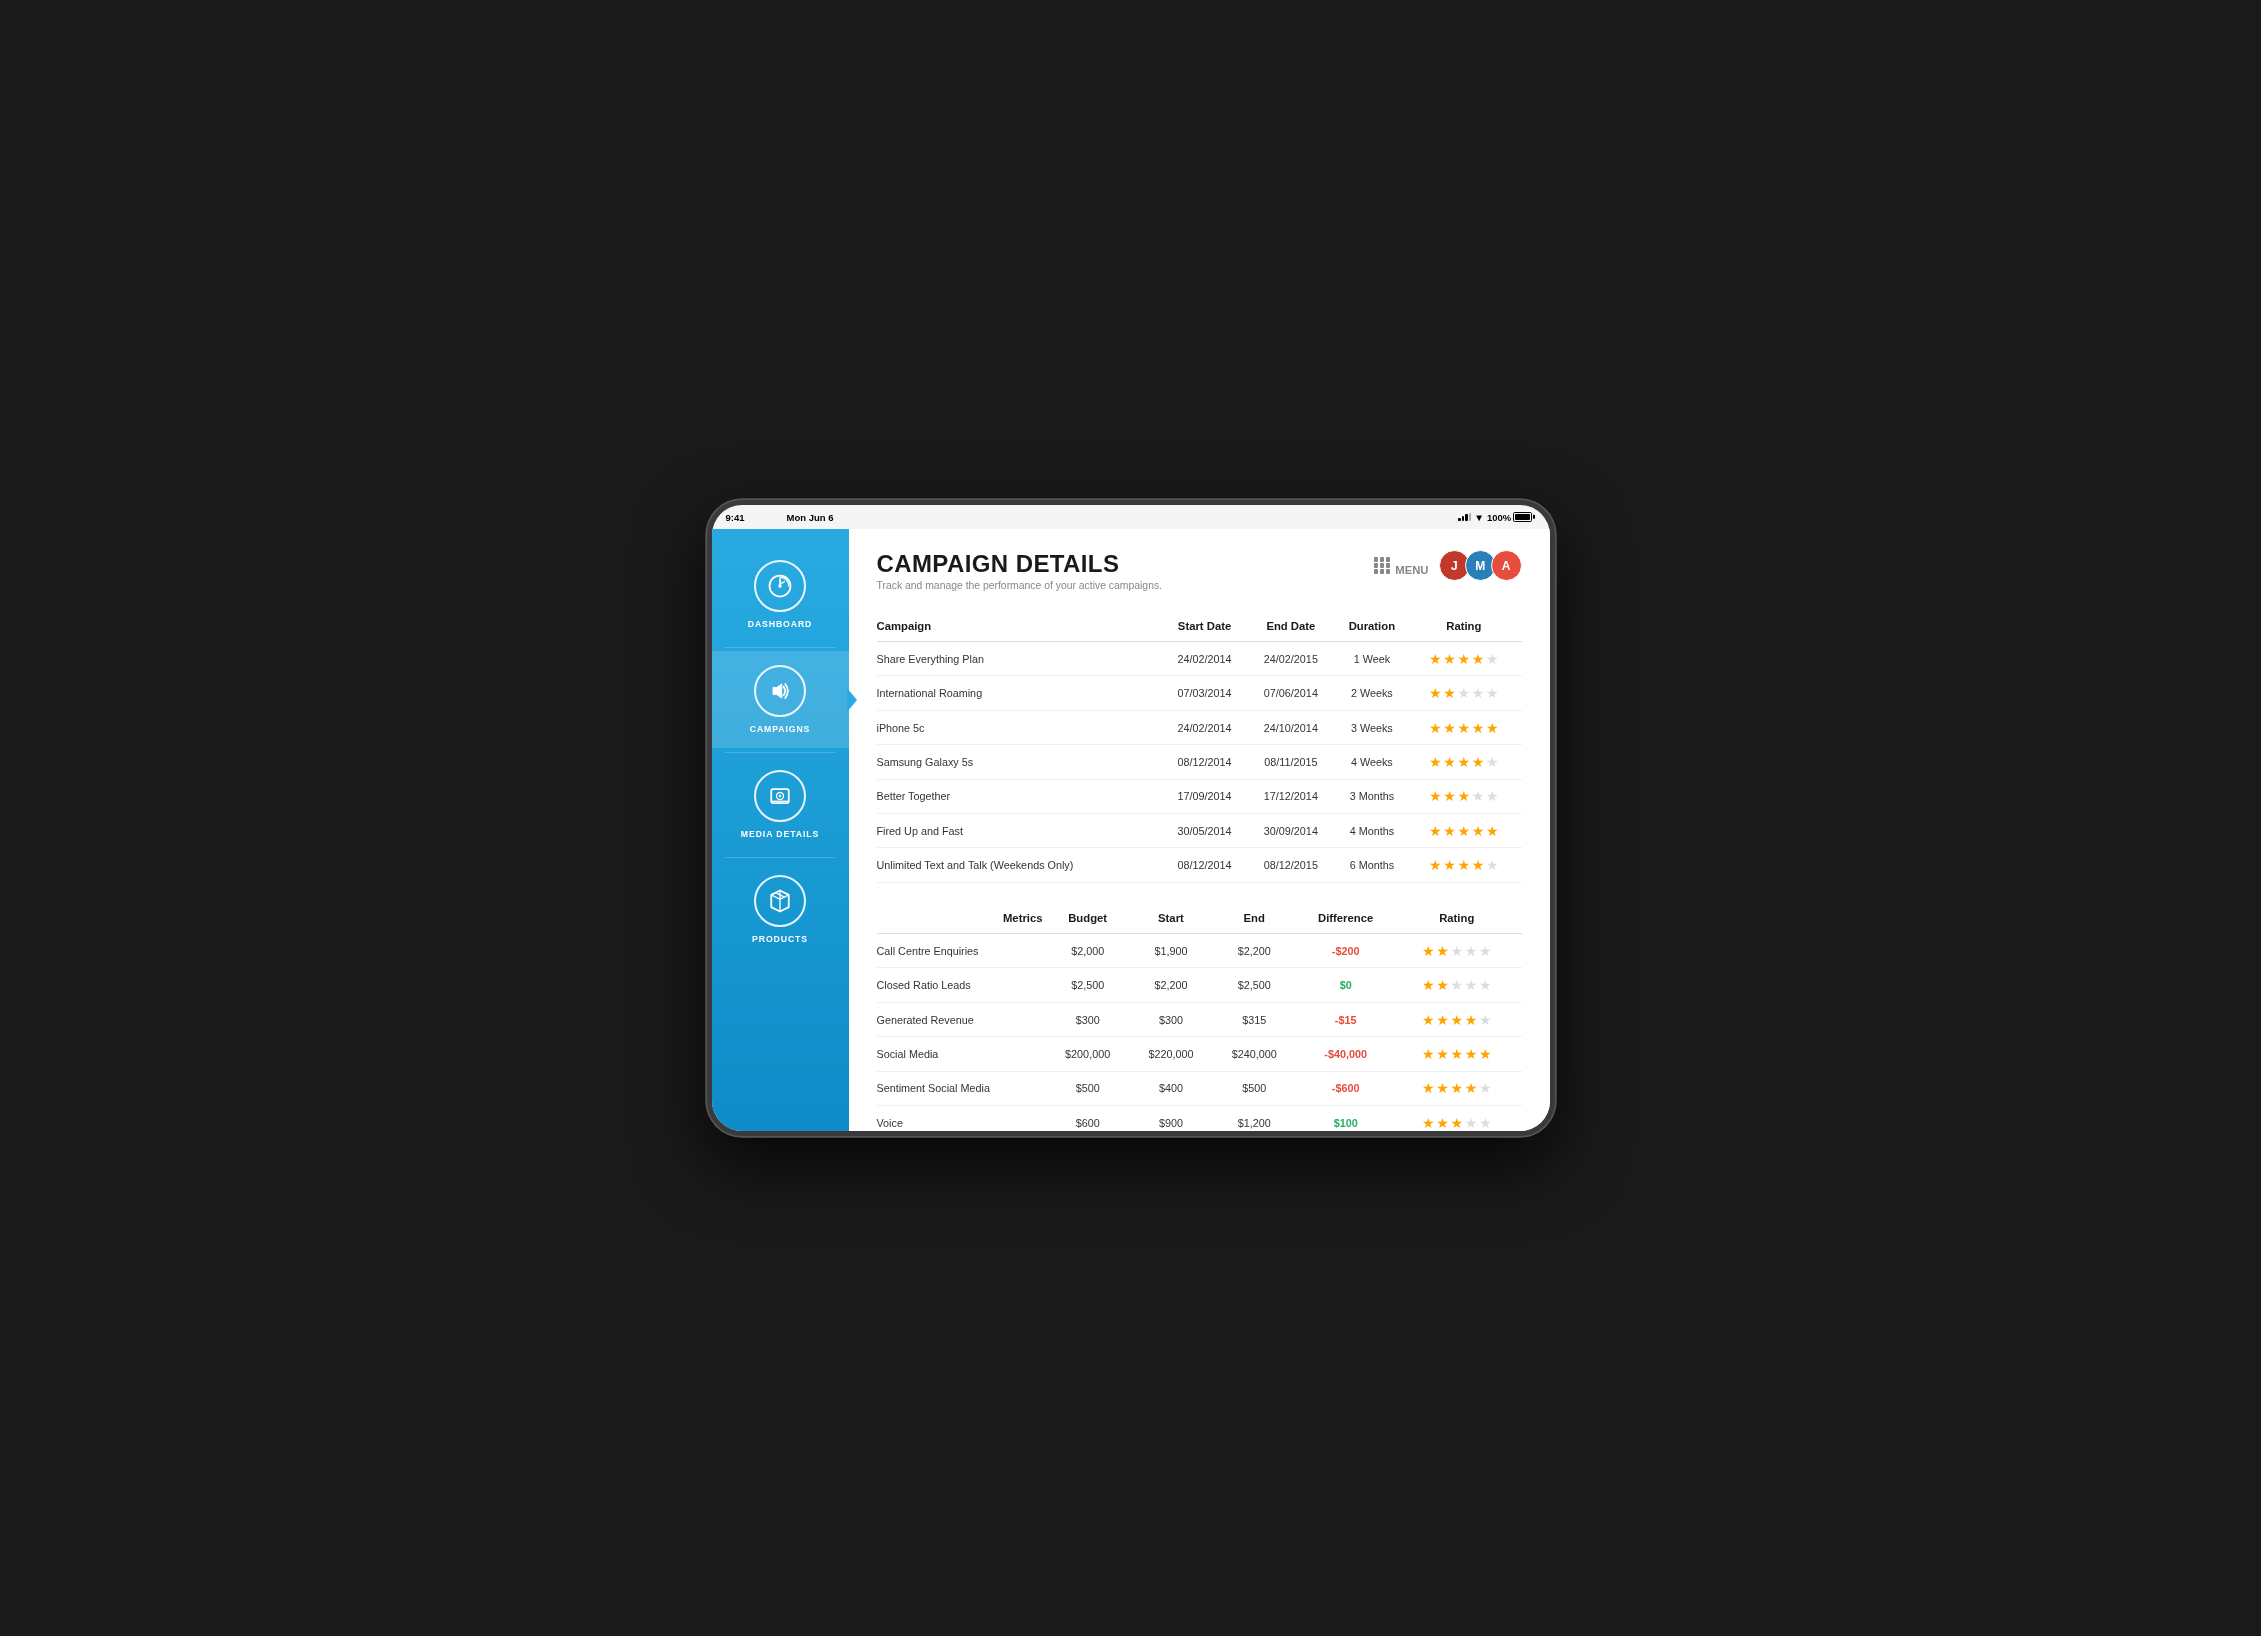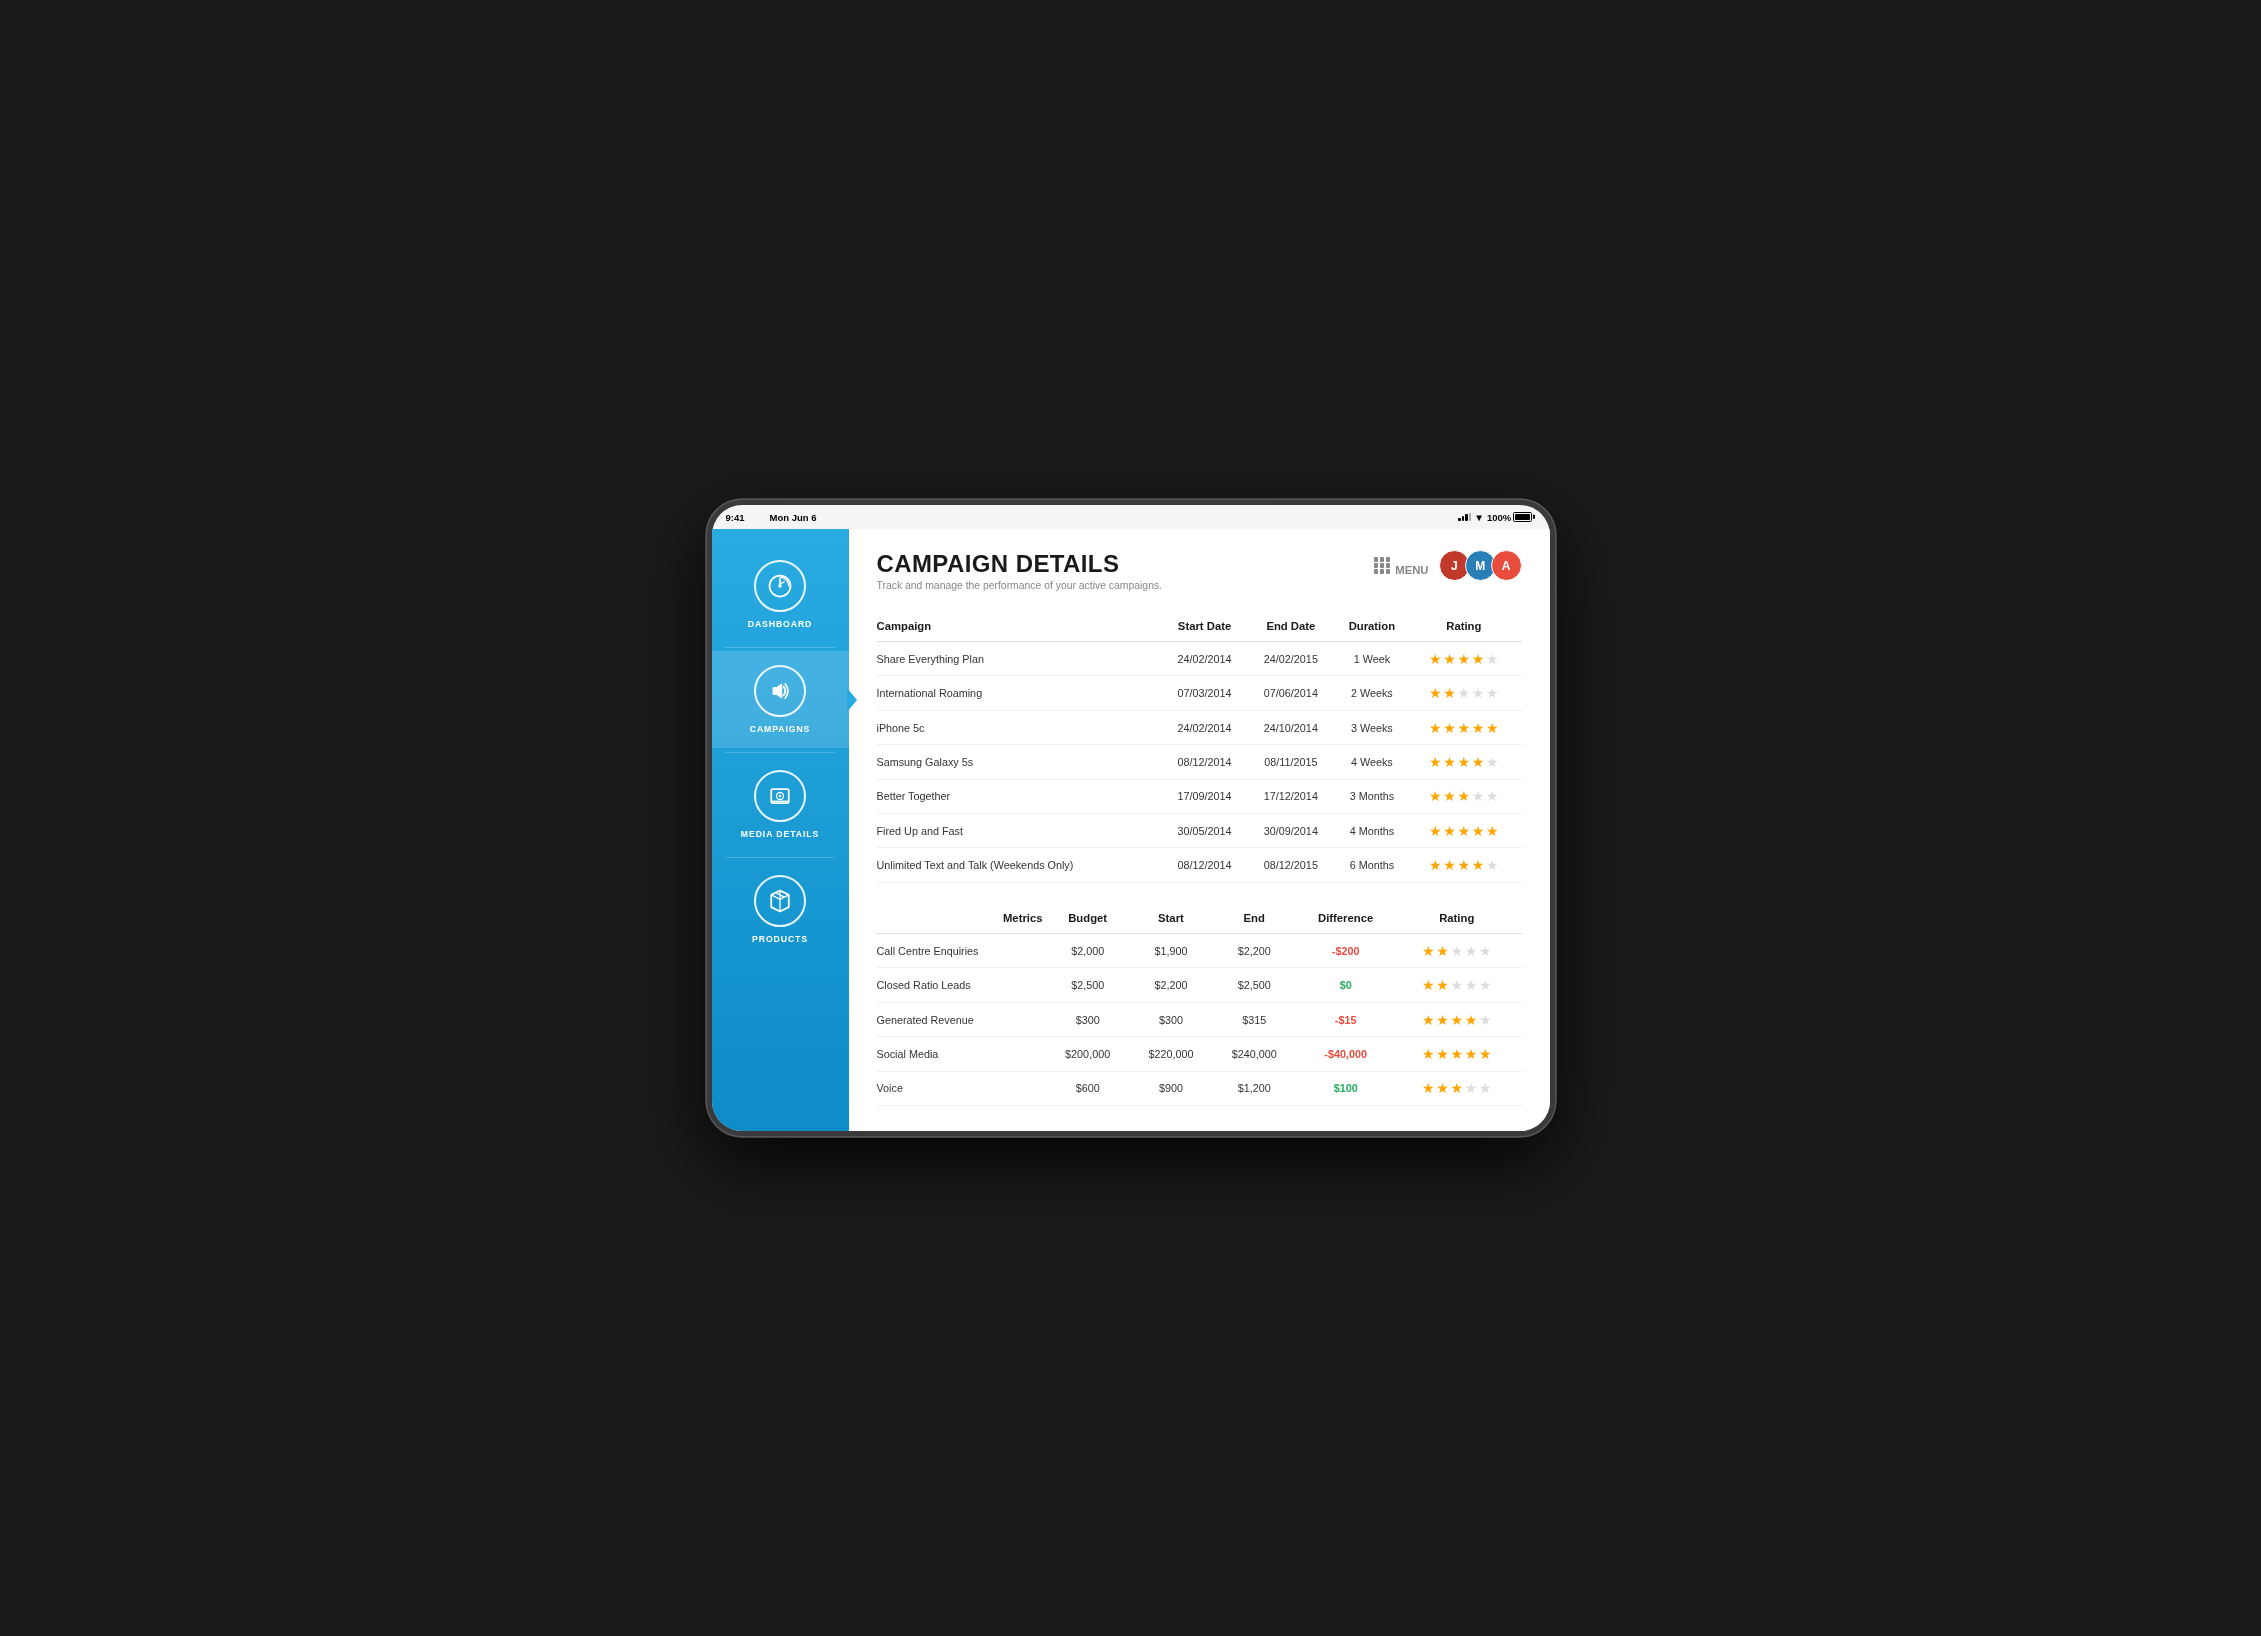--- a/index.html
+++ b/index.html
@@ -32,21 +32,21 @@
       height: 24px;
       display: flex;
       align-items: center;
       justify-content: space-between;
       padding: 0 17.3px 0 14px;
       font-size: 9.5px;
       font-weight: 600;
       color: #000;
       flex-shrink: 0;
     }
-    .status-left { display: flex; align-items: center; gap: 4px; }
+    .status-left { display: flex; align-items: center; gap: 21px; }
     .status-right { display: flex; align-items: center; gap: 5.2px; }
     .signal-bars { display: flex; align-items: flex-end; gap: 0.9px; }
     .bar { background: #000; width: 2.6px; border-radius: 0.9px; }
     .bar1 { height: 3.5px; }
     .bar2 { height: 5.2px; }
     .bar3 { height: 7px; }
     .bar4 { height: 8.7px; opacity: 0.3; }
     .wifi-icon { font-size: 10.4px; }
     .battery { display: flex; align-items: center; gap: 2px; font-size: 9.5px; font-weight: 600; }
     .battery-icon {
@@ -581,20 +581,36 @@
                 <div class="stars">
                   <span class="star ">★</span>
                   <span class="star ">★</span>
                   <span class="star ">★</span>
                   <span class="star ">★</span>
                   <span class="star ">★</span>
                 </div>
               </td>
   </tr>
             <tr>
+    <td>Sentiment Social Media</td>
+    <td>$500</td>
+    <td>$400</td>
+    <td>$500</td>
+    <td class="diff-negative">-$600</td>
+    <td>
+                <div class="stars">
+                  <span class="star ">★</span>
+                  <span class="star ">★</span>
+                  <span class="star ">★</span>
+                  <span class="star ">★</span>
+                  <span class="star empty">★</span>
+                </div>
+              </td>
+  </tr>
+            <tr>
     <td>Voice</td>
     <td>$600</td>
     <td>$900</td>
     <td>$1,200</td>
     <td class="diff-positive">$100</td>
     <td>
                 <div class="stars">
                   <span class="star ">★</span>
                   <span class="star ">★</span>
                   <span class="star ">★</span>

